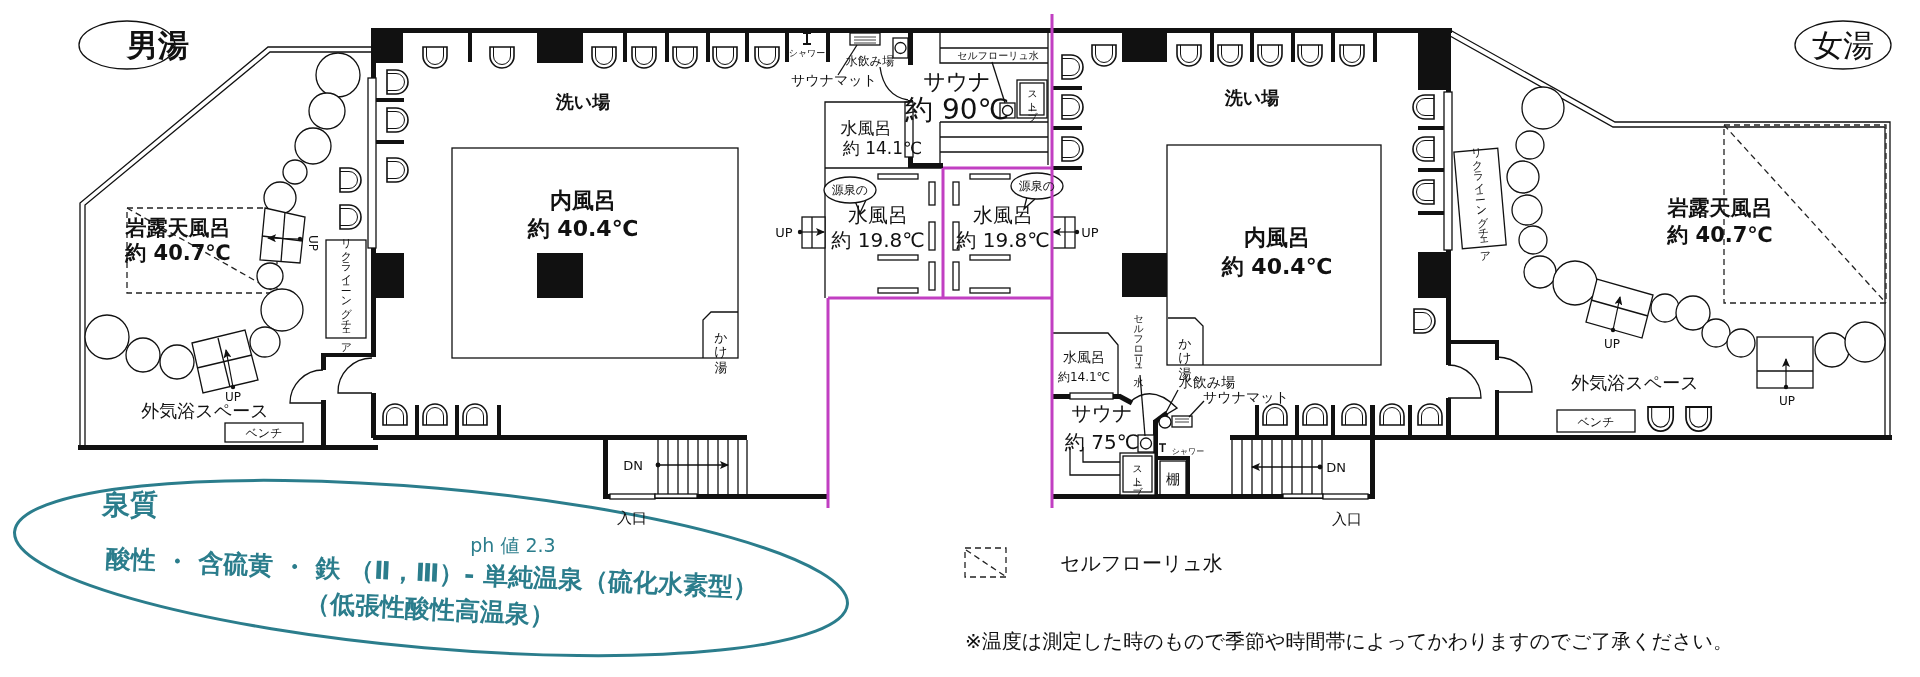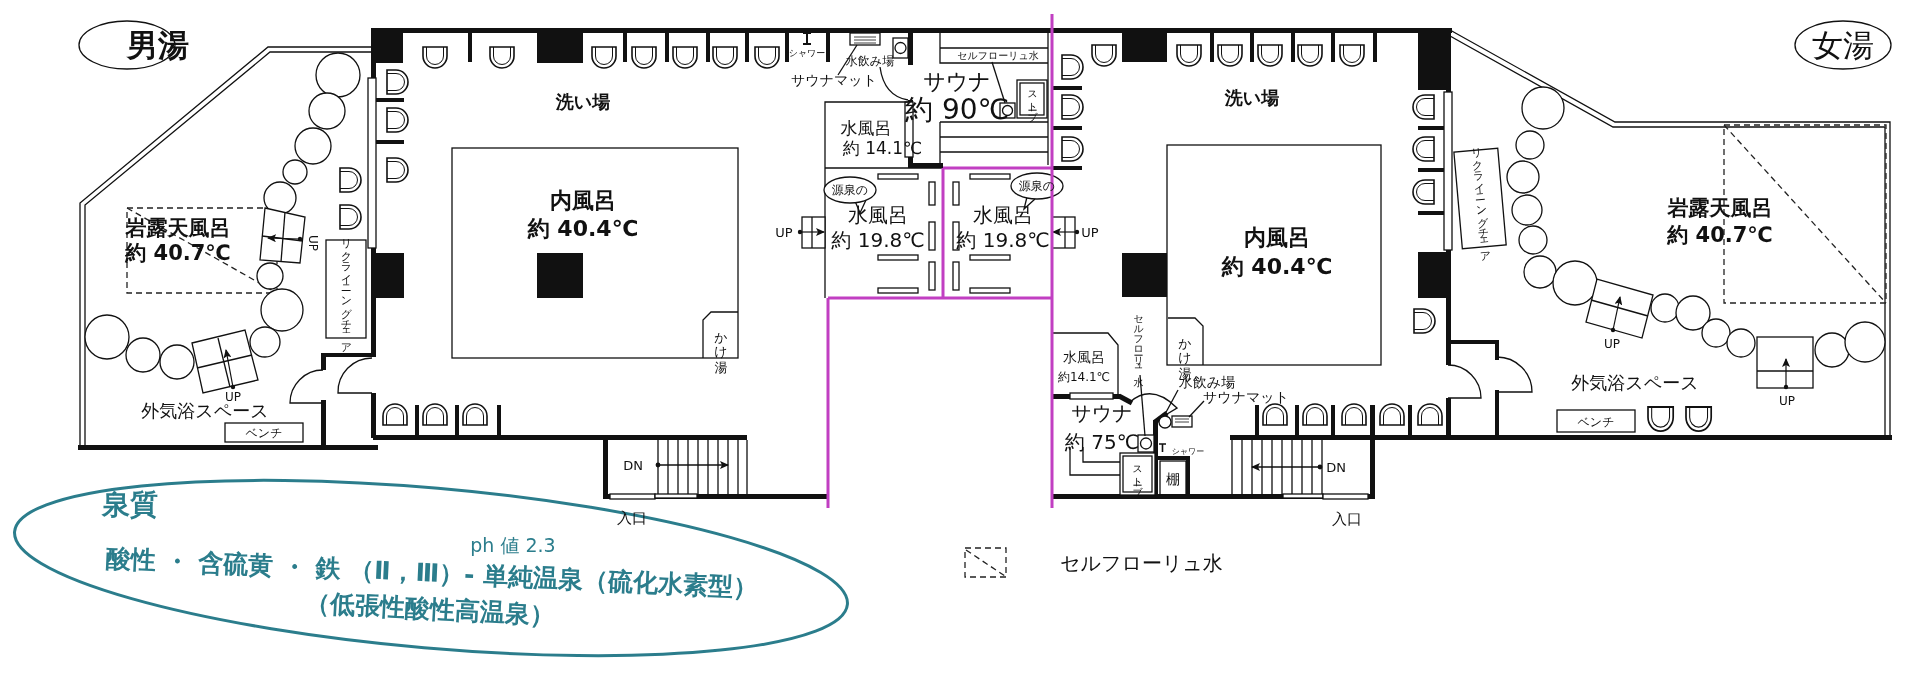--- a/index.html
+++ b/index.html
@@ -436,14 +436,15 @@
 <div class="lbl" style="left:1173px;top:479px;font-size:14px;">棚</div>
 <div class="lbl" style="left:1336px;top:467px;font-size:13px;">DN</div>
 <div class="lbl" style="left:1347px;top:519px;font-size:15px;">入口</div>
 
 <div class="lbl teal" style="left:130px;top:505px;font-size:28px;">泉質</div>
 <div class="lbl teal" style="left:513px;top:545px;font-size:19px;font-weight:normal;">ph 値 2.3</div>
 <div class="lbl teal" style="left:432px;top:573px;font-size:25px;transform:translate(-50%,-50%) rotate(2.6deg);">酸性 ・ 含硫黄 ・ 鉄 （Ⅱ，Ⅲ）- 単純温泉（硫化水素型）</div>
 <div class="lbl teal" style="left:430px;top:609px;font-size:25px;transform:translate(-50%,-50%) rotate(3deg);">（低張性酸性高温泉）</div>
 
 <div class="lft" style="left:1060px;top:563px;font-size:20px;">セルフローリュ水</div>
+<div class="lft" style="left:965px;top:641px;font-size:20px;">※温度は測定した時のもので季節や時間帯によってかわりますのでご了承ください。</div>
 
 </div>
 
 </body></html>

